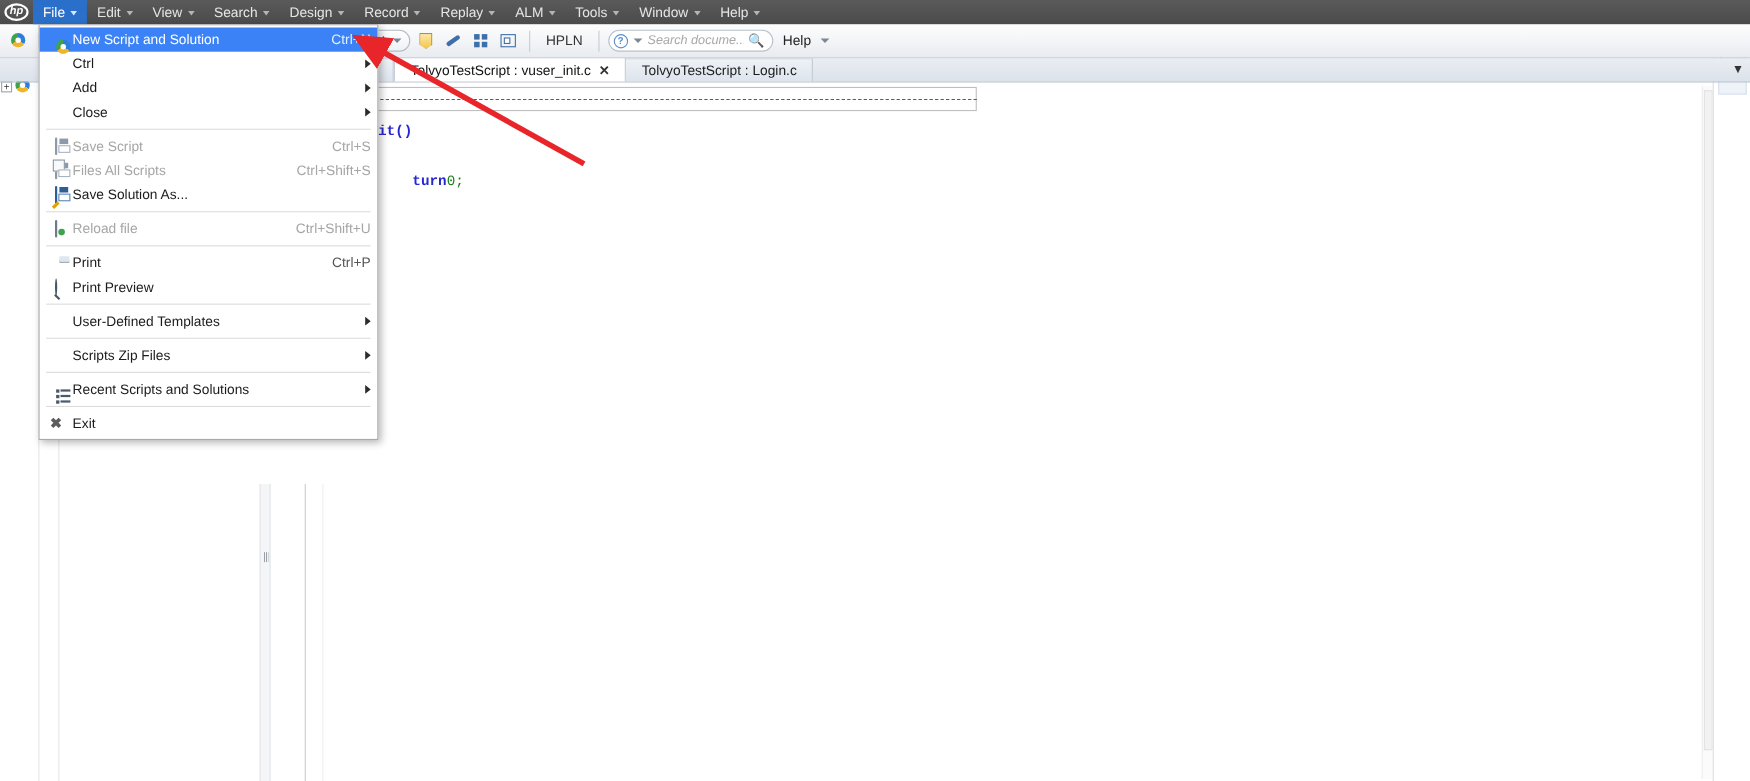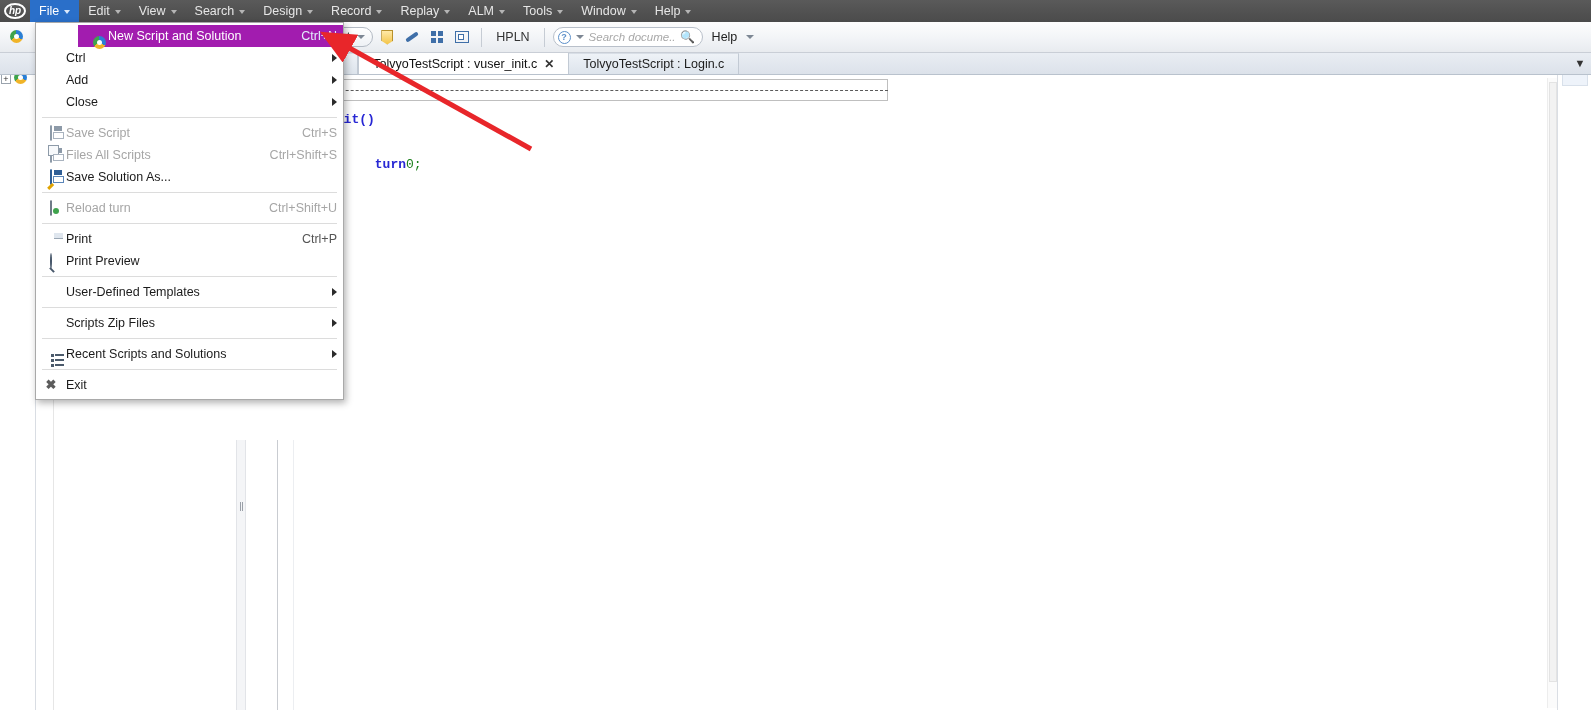--- a/index.html
+++ b/index.html
@@ -170,21 +170,21 @@
     height:22px; padding:0 6px 0 0; font-size:12.5px; color:#1b1b1b;
     cursor:default;
   }
   .mrow .icocell { width:30px; min-width:30px; display:flex; align-items:center; justify-content:center; }
   .mrow .label { flex:1; white-space:nowrap; }
   .mrow .accel { color:#555; font-size:12.5px; padding-left:16px; white-space:nowrap; }
   .mrow .arrow {
     width:0;height:0;border-top:4px solid transparent;border-bottom:4px solid transparent;
     border-left:5px solid #2b2b2b; margin-left:8px;
   }
-  .mrow.highlight { background:#a21caf; color:#ffffff;margin-left:42px; }
+  .mrow.highlight { background:#3b82f6; color:#ffffff; }
   .mrow.highlight .accel { color:#e3eefc; }
   .mrow.disabled, .mrow.disabled .accel { color:#a6a6a6; }
   .msep { height:1px; background:#dcdcdc; margin:4px 6px 4px 6px; }
 
   
   .icn-floppy { width:14px;height:14px;border:1.5px solid #2f5e96;background:#eaf1fa;position:relative;border-radius:1px; }
   .icn-floppy:before { content:""; position:absolute; left:2.5px; top:0; width:8px; height:5px; background:#2f5e96; }
   .icn-floppy:after { content:""; position:absolute; left:2px; bottom:1px; width:9px; height:5px; background:#fff; border:1px solid #5b86b9; }
   .icn-floppy.gray { border-color:#8d9aa8; background:#f2f4f6; }
   .icn-floppy.gray:before { background:#8d9aa8; }
@@ -450,21 +450,21 @@
         <div class="icocell">
           <span><span class="icn-floppy" style="position:relative"><span class="pencil"></span></span></span>
         </div>
         <div class="label">Save Solution As...</div>
       </div>
       <div class="msep"></div>
       <div class="mrow disabled">
         <div class="icocell">
           <span><span class="icn-doc"><span class="dot"></span></span></span>
         </div>
-        <div class="label">Reload turn</div>
+        <div class="label">Reload file</div>
         <div class="accel">Ctrl+Shift+U</div>
       </div>
       <div class="msep"></div>
       <div class="mrow">
         <div class="icocell">
           <span><span class="icn-printer"></span></span>
         </div>
         <div class="label">Print</div>
         <div class="accel">Ctrl+P</div>
       </div>

